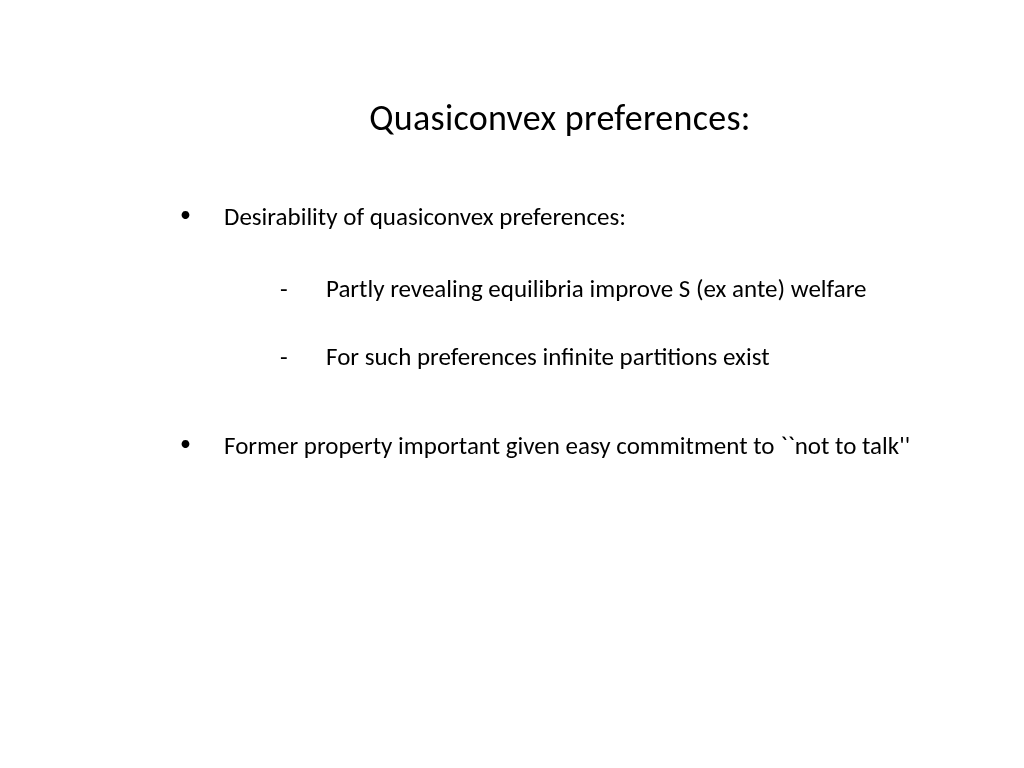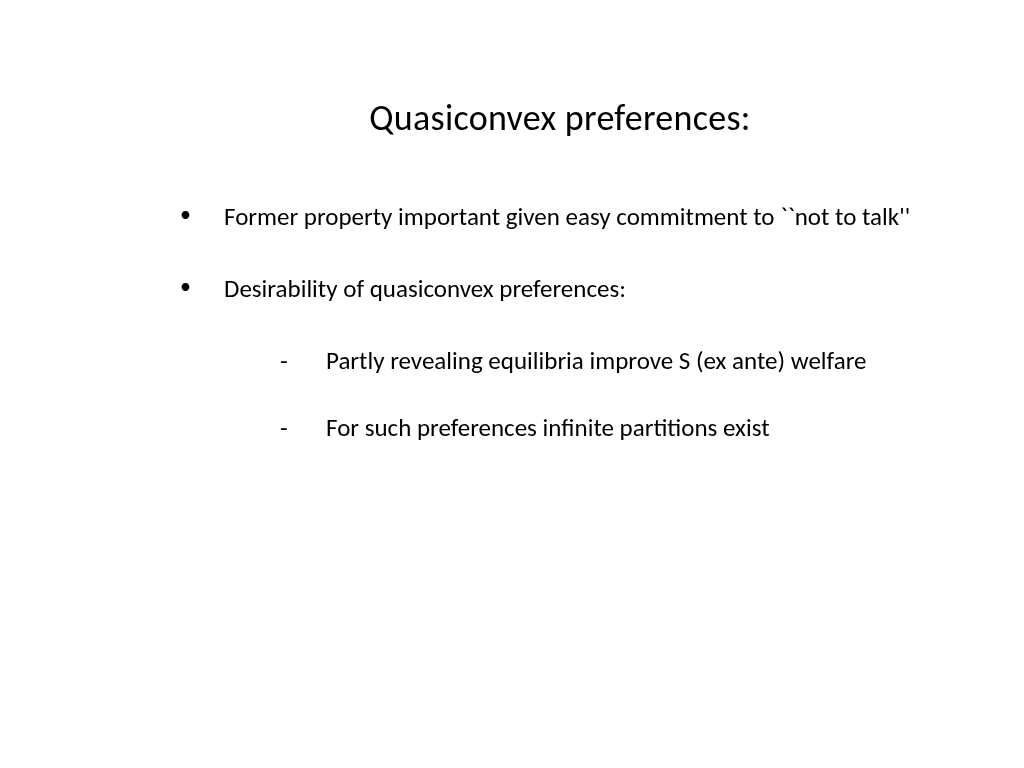--- a/index.html
+++ b/index.html
@@ -65,28 +65,28 @@
     .bullet-item.spaced {
       margin-top: 56px;
     }
   </style>
 </head>
 <body>
 
 <div class="slide">
   <h1 class="title">Quasiconvex preferences:</h1>
   <ul class="bullet-list">
-    <li class="bullet-item spaced">
-      <span>Former property important given easy commitment to ``not to talk''</span>
-    </li>
     <li class="bullet-item">
       <span>Desirability of quasiconvex preferences:</span>
       <ul class="sub-list">
         <li class="sub-item">
           <span>Partly revealing  equilibria improve S (ex ante) welfare</span>
         </li>
         <li class="sub-item">
           <span>For such preferences infinite partitions exist</span>
         </li>
       </ul>
     </li>
+    <li class="bullet-item spaced">
+      <span>Former property important given easy commitment to ``not to talk''</span>
+    </li>
   </ul>
 </div>
 
 </body></html>

